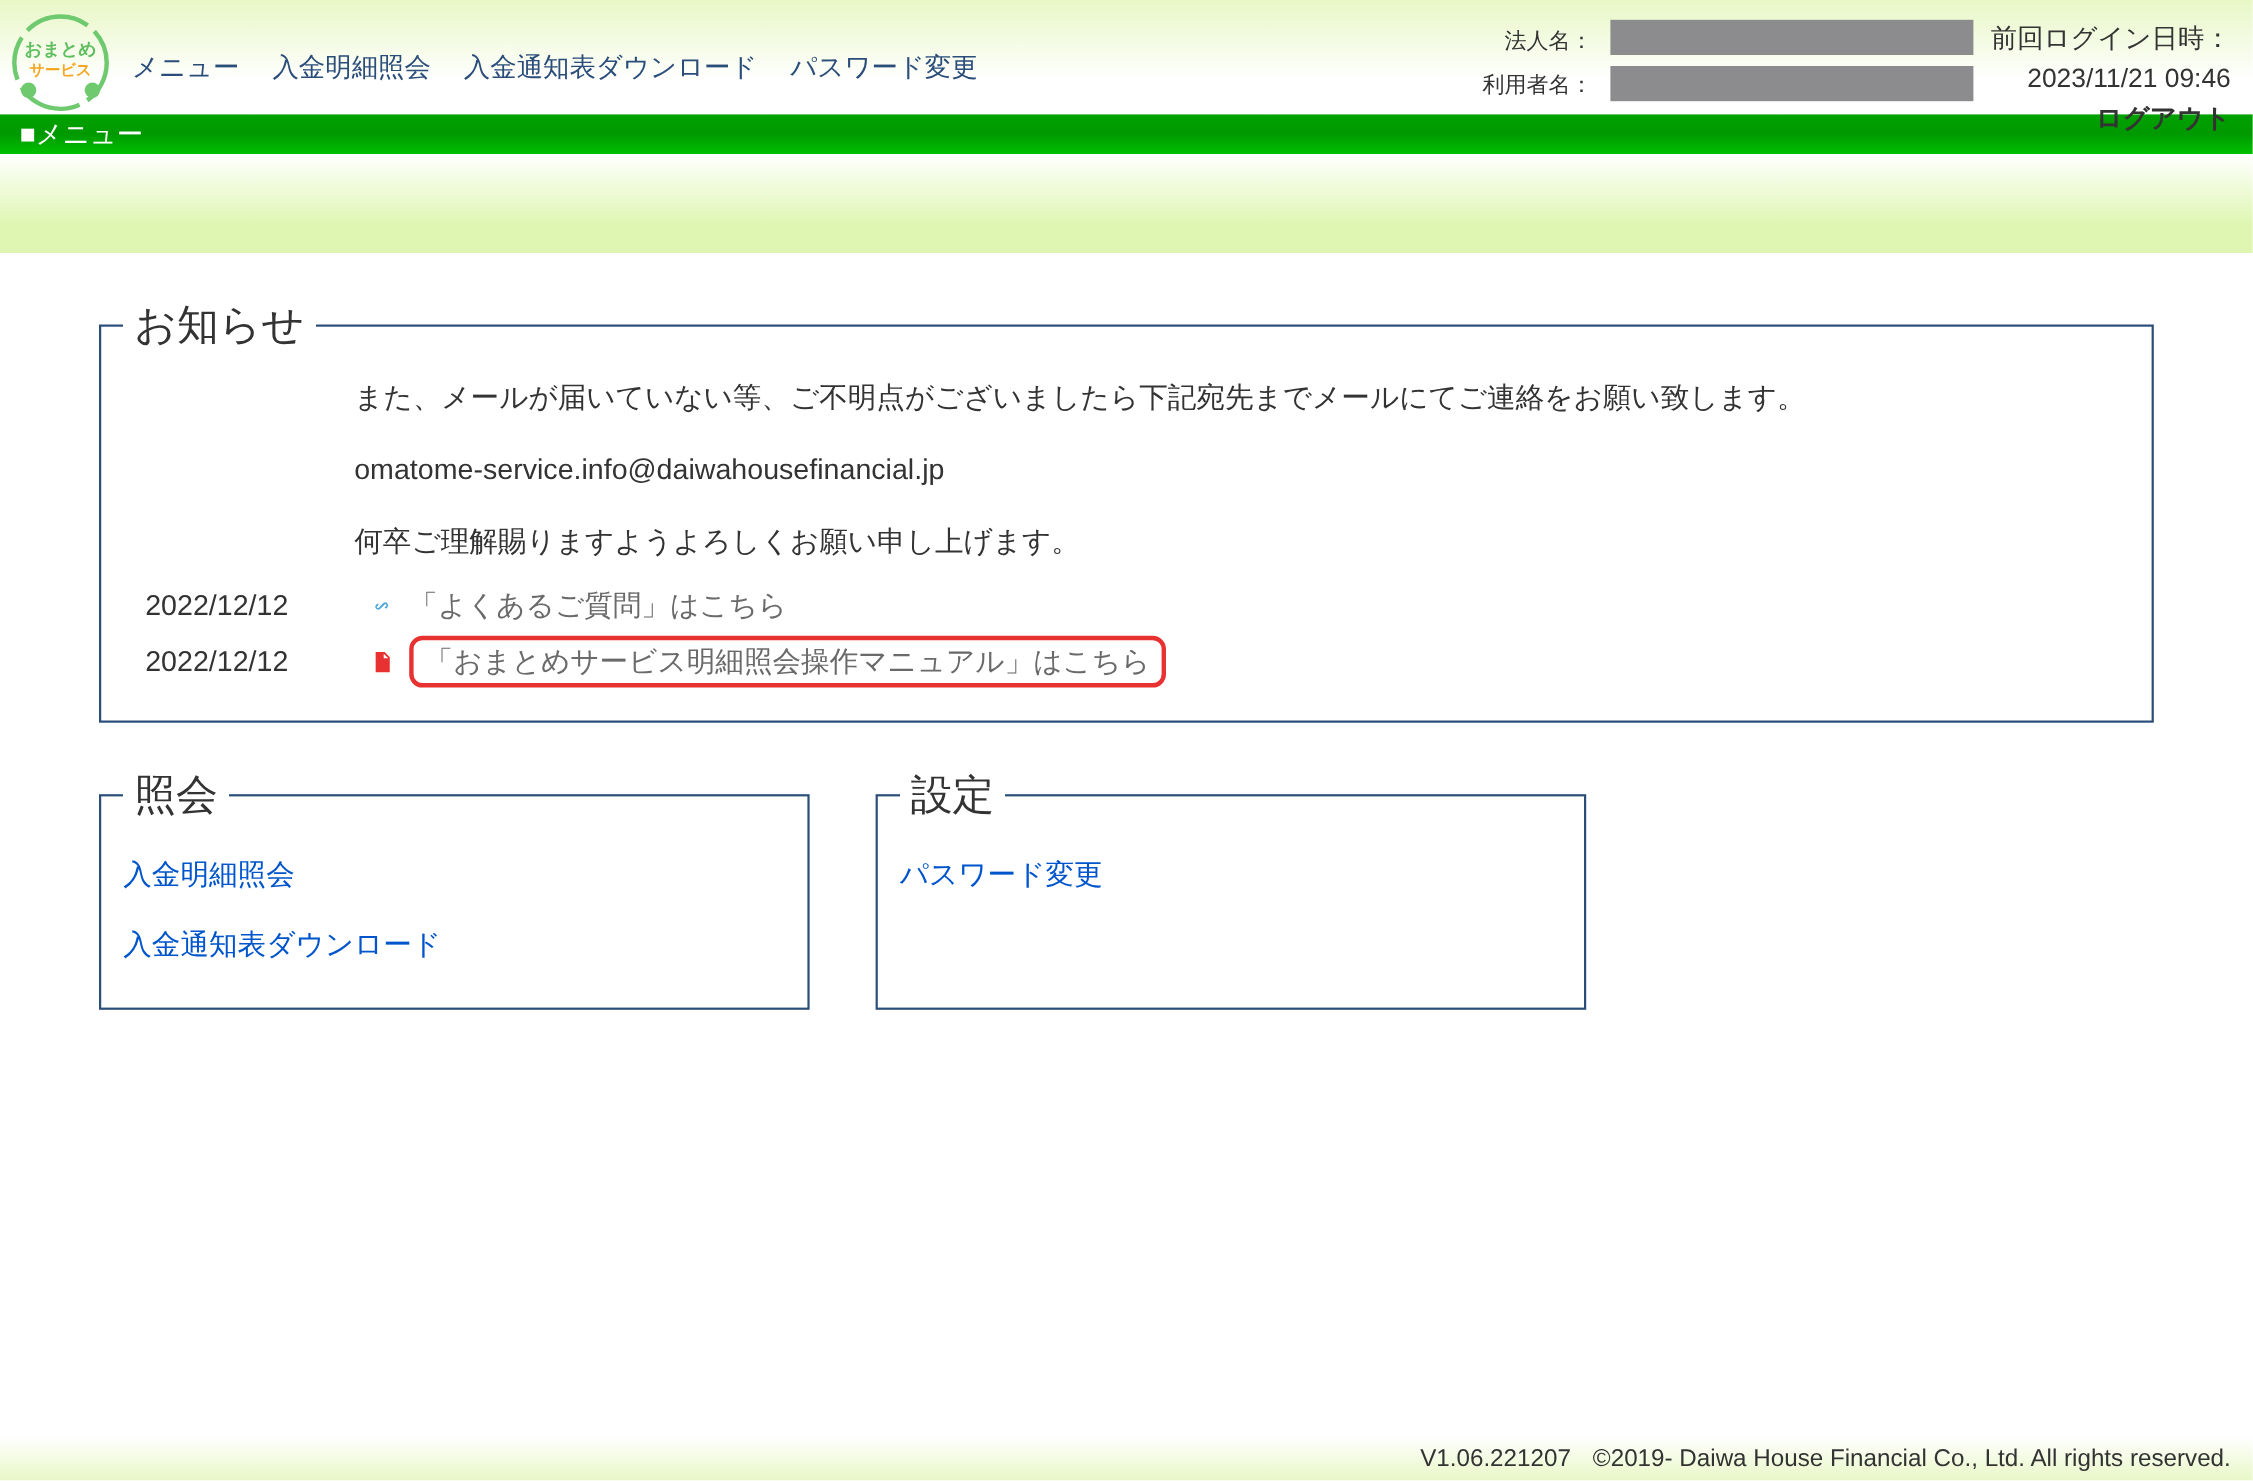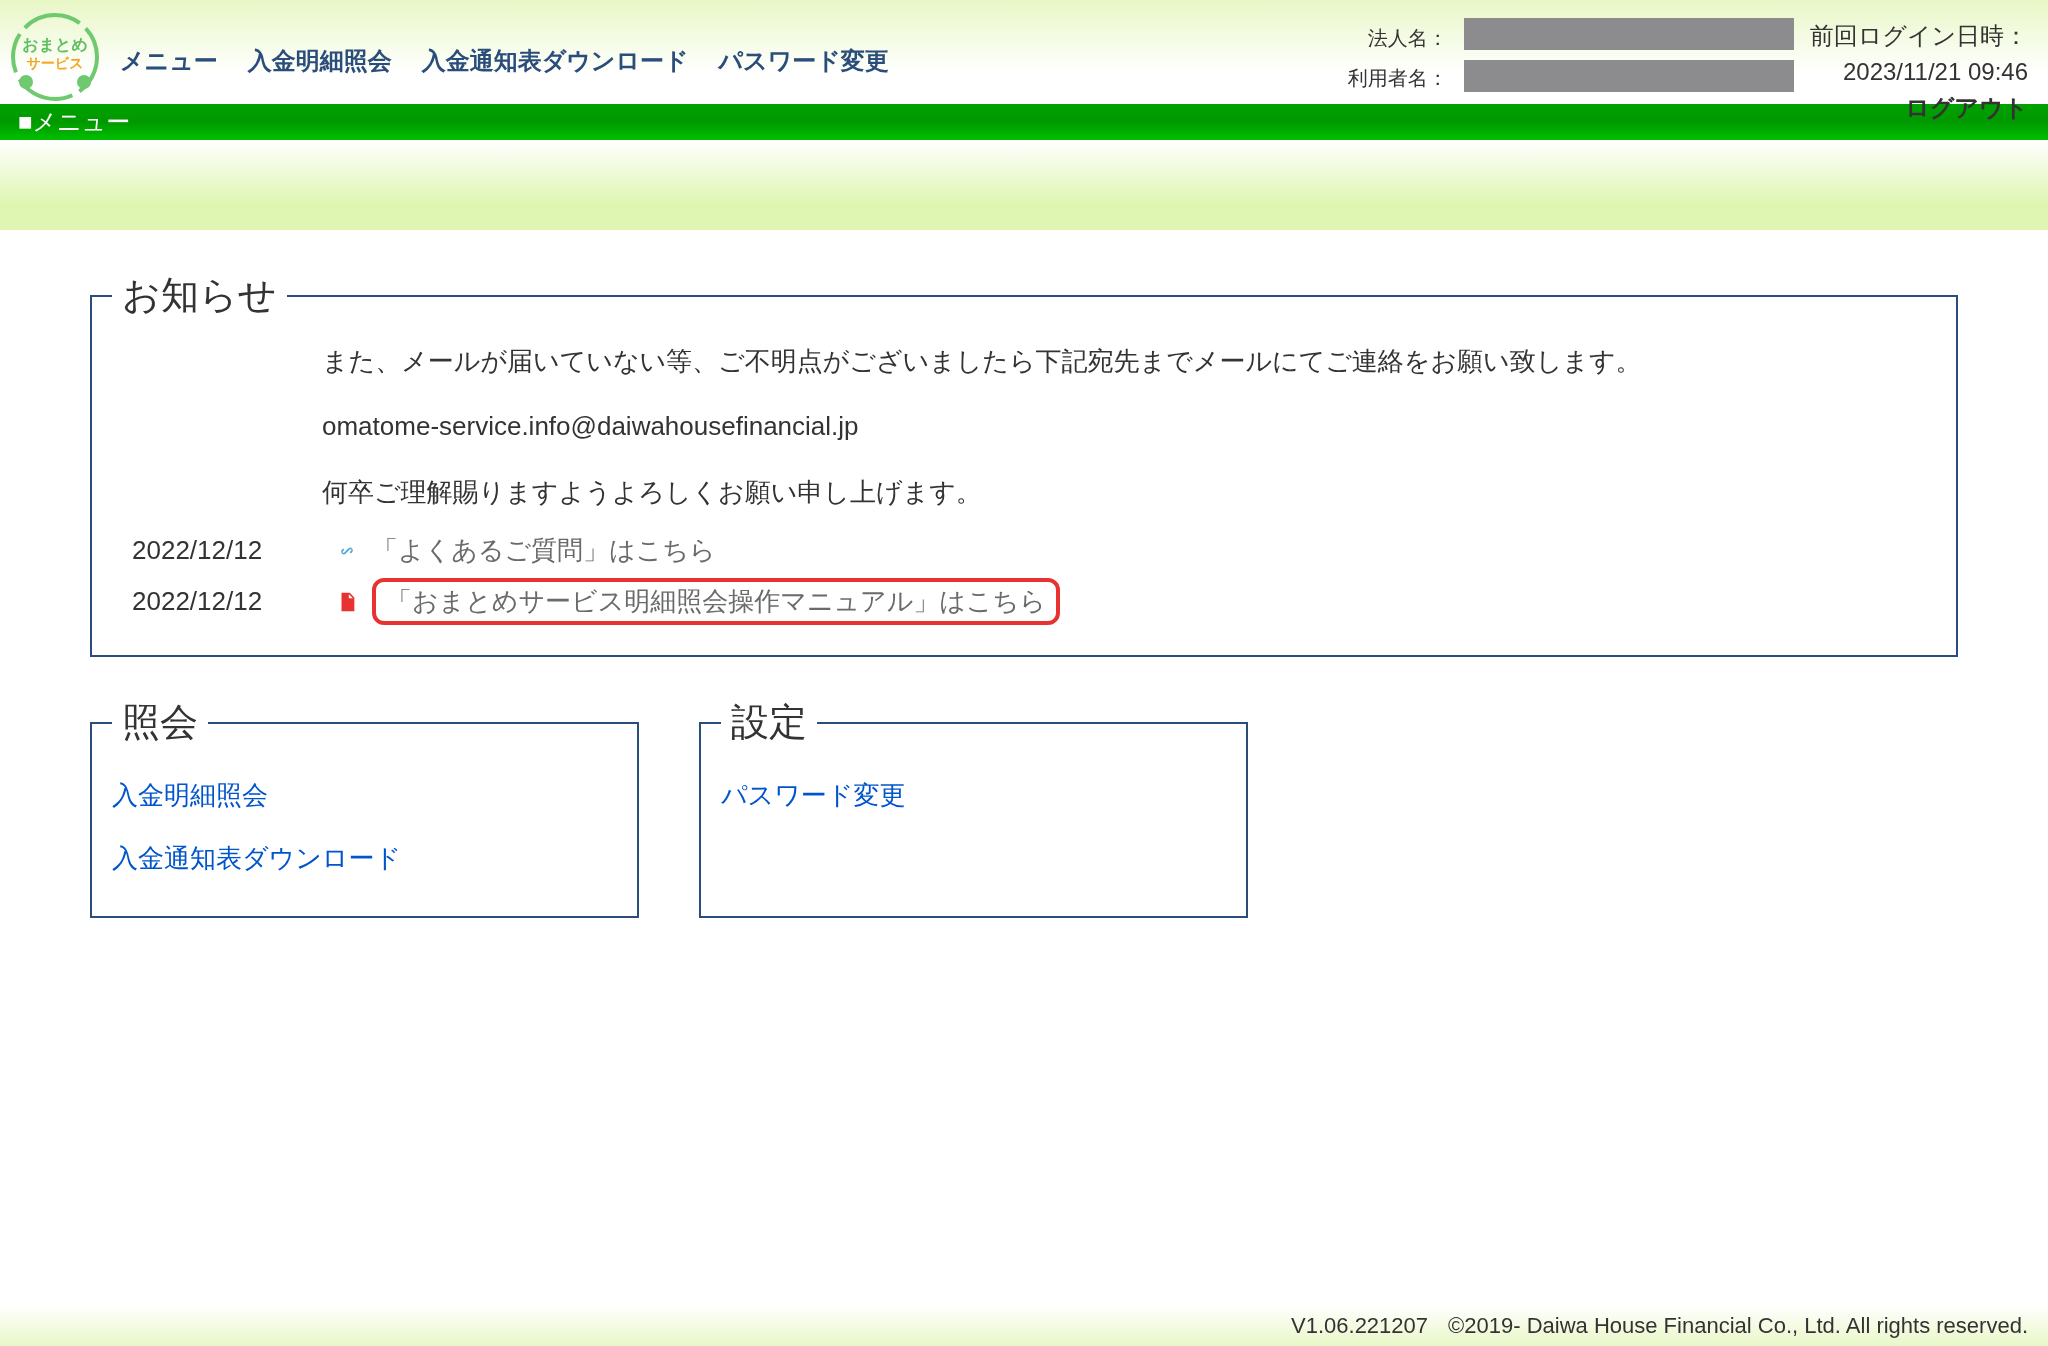--- a/index.html
+++ b/index.html
@@ -27,21 +27,21 @@
       margin-right: 20px;
       margin-top: 2px;
     }
     .nav-links {
       display: flex;
       gap: 30px;
       align-items: center;
       margin-top: 35px;
       font-size: 24px;
       color: #2a4d7a;
-      font-weight: 700;
+      font-weight: 400;
     }
     .nav-links span { cursor: pointer; }
     .user-info-block {
       margin-left: auto;
       display: flex;
       gap: 16px;
       align-items: flex-start;
       margin-top: 8px;
     }
     .user-labels {
@@ -130,21 +130,21 @@
       border: 4px solid #e83232;
       border-radius: 12px;
       padding: 2px 10px;
       color: #6a6a6a;
     }
     .two-col {
       display: flex;
       gap: 60px;
     }
     .small-panel {
-      width: 549px;
+      width: 646px;
     }
     .panel-links {
       padding: 10px 0 10px 0;
     }
     .panel-links a {
       display: block;
       font-size: 26px;
       color: #0055cc;
       text-decoration: none;
       margin-bottom: 28px;

